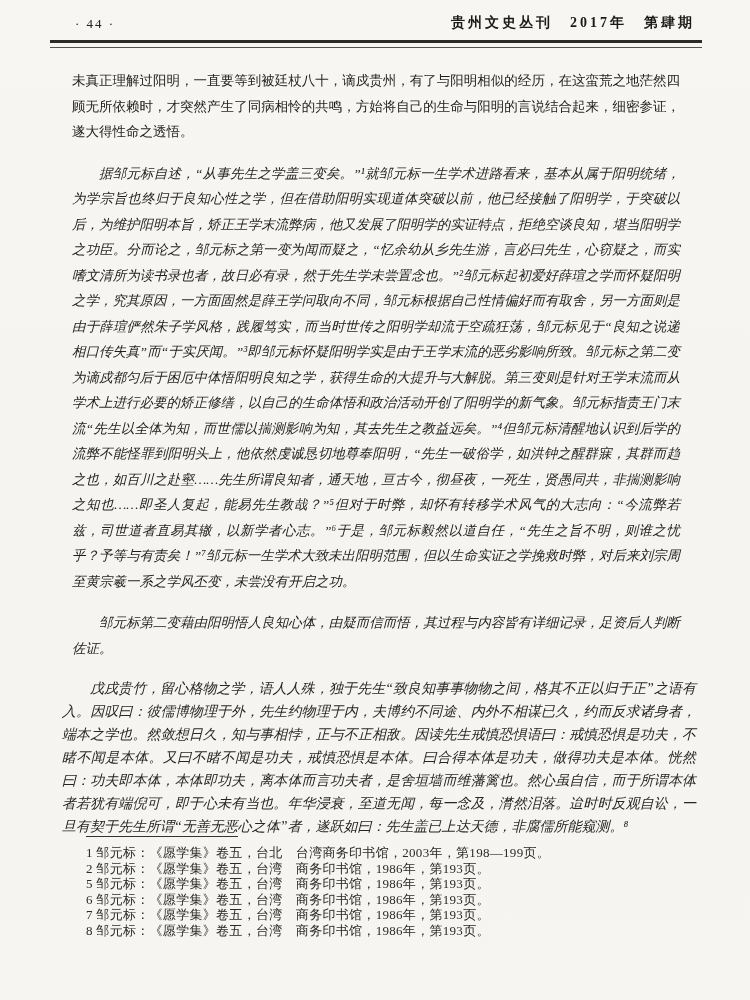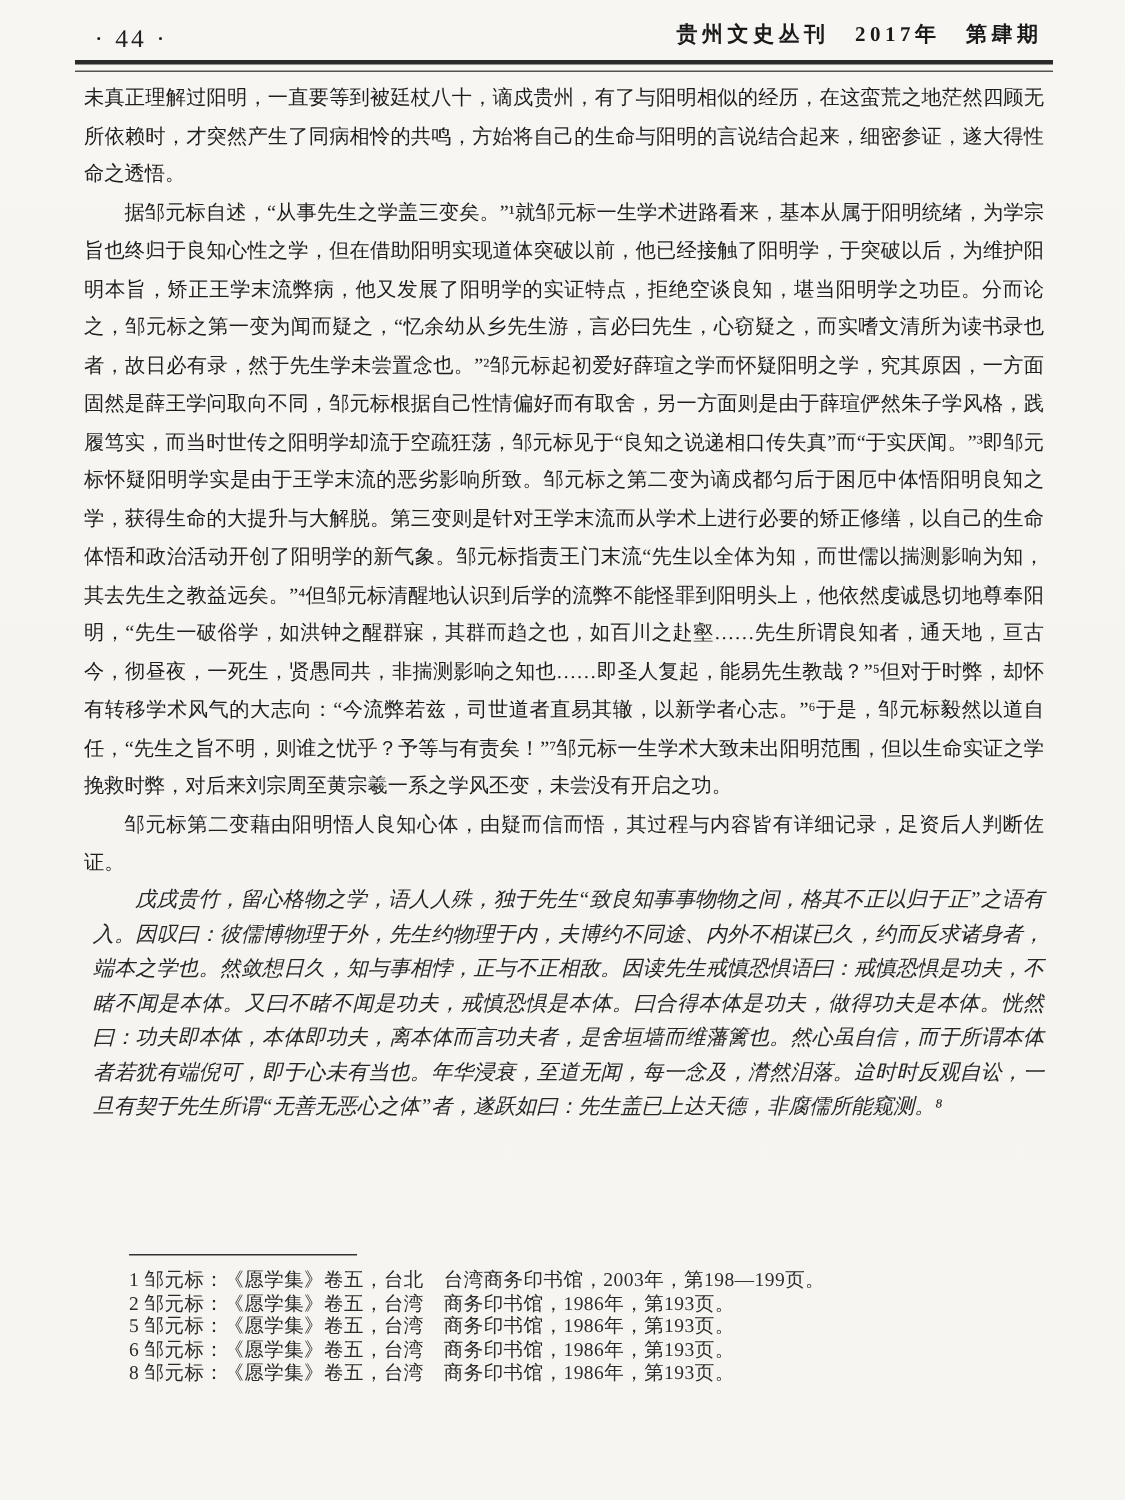--- a/index.html
+++ b/index.html
@@ -13,42 +13,42 @@
   }
   .page{
     position:absolute;inset:0;
     background:linear-gradient(180deg,#f7f6f3 0%,#f5f4f0 55%,#f6f5f1 100%);
   }
   
   .header{
     position:absolute;top:14px;left:55px;right:55px;height:24px;
   }
   .page-num{
-    position:absolute;left:8px;top:2px;
-    font-size:17px;letter-spacing:2px;color:#222;
+    position:absolute;left:20px;top:2px;
+    font-size:13px;letter-spacing:2px;color:#222;
   }
   .journal-title{
     position:absolute;left:0;right:0;top:0;
     text-align:right;
     font-size:14px;font-weight:bold;letter-spacing:3px;color:#1a1a1a;
   }
   .header-rule{
     position:absolute;top:40px;left:50px;right:48px;height:4px;
     border-top:3px solid #2b2b2b;
     border-bottom:1px solid #55524d;
   }
   
   .article{
     position:absolute;top:52px;left:56px;width:640px;
     font-size:13.5px;line-height:25.5px;
     text-align:justify;text-justify:inter-ideograph;
     color:#1e1e1e;
   }
-  .para{margin:0;}
-  .para.indent{text-indent:2em;}
+  .para{margin:16px;}
+  .para.indent{text-indent:2em;font-style:italic;}
   .quote{
     margin:1px 0 1px 6px;
     font-size:14px;line-height:23px;
     font-style:italic;
     color:#262626;
     text-indent:2em;
   }
   
   .footnote-sep{
     position:absolute;top:836px;left:86px;width:152px;height:0;
@@ -79,16 +79,17 @@
     <p class="quote">戊戌贵竹，留心格物之学，语人人殊，独于先生“致良知事事物物之间，格其不正以归于正”之语有入。因叹曰：彼儒博物理于外，先生约物理于内，夫博约不同途、内外不相谋已久，约而反求诸身者，端本之学也。然敛想日久，知与事相悖，正与不正相敌。因读先生戒慎恐惧语曰：戒慎恐惧是功夫，不睹不闻是本体。又曰不睹不闻是功夫，戒慎恐惧是本体。曰合得本体是功夫，做得功夫是本体。恍然曰：功夫即本体，本体即功夫，离本体而言功夫者，是舍垣墙而维藩篱也。然心虽自信，而于所谓本体者若犹有端倪可，即于心未有当也。年华浸衰，至道无闻，每一念及，潸然泪落。迨时时反观自讼，一旦有契于先生所谓“无善无恶心之体”者，遂跃如曰：先生盖已上达天德，非腐儒所能窥测。⁸</p>
   </div>
 
   <div class="footnote-sep"></div>
 
   <div class="footnotes">
     <p class="footnote">1 邹元标：《愿学集》卷五，台北　台湾商务印书馆，2003年，第198—199页。</p>
     <p class="footnote">2 邹元标：《愿学集》卷五，台湾　商务印书馆，1986年，第193页。</p>
     <p class="footnote">5 邹元标：《愿学集》卷五，台湾　商务印书馆，1986年，第193页。</p>
     <p class="footnote">6 邹元标：《愿学集》卷五，台湾　商务印书馆，1986年，第193页。</p>
+    <p class="footnote">7 邹元标：《愿学集》卷五，台湾　商务印书馆，1986年，第193页。</p>
     <p class="footnote">8 邹元标：《愿学集》卷五，台湾　商务印书馆，1986年，第193页。</p>
   </div>
 
 </div>
 
 </body></html>

